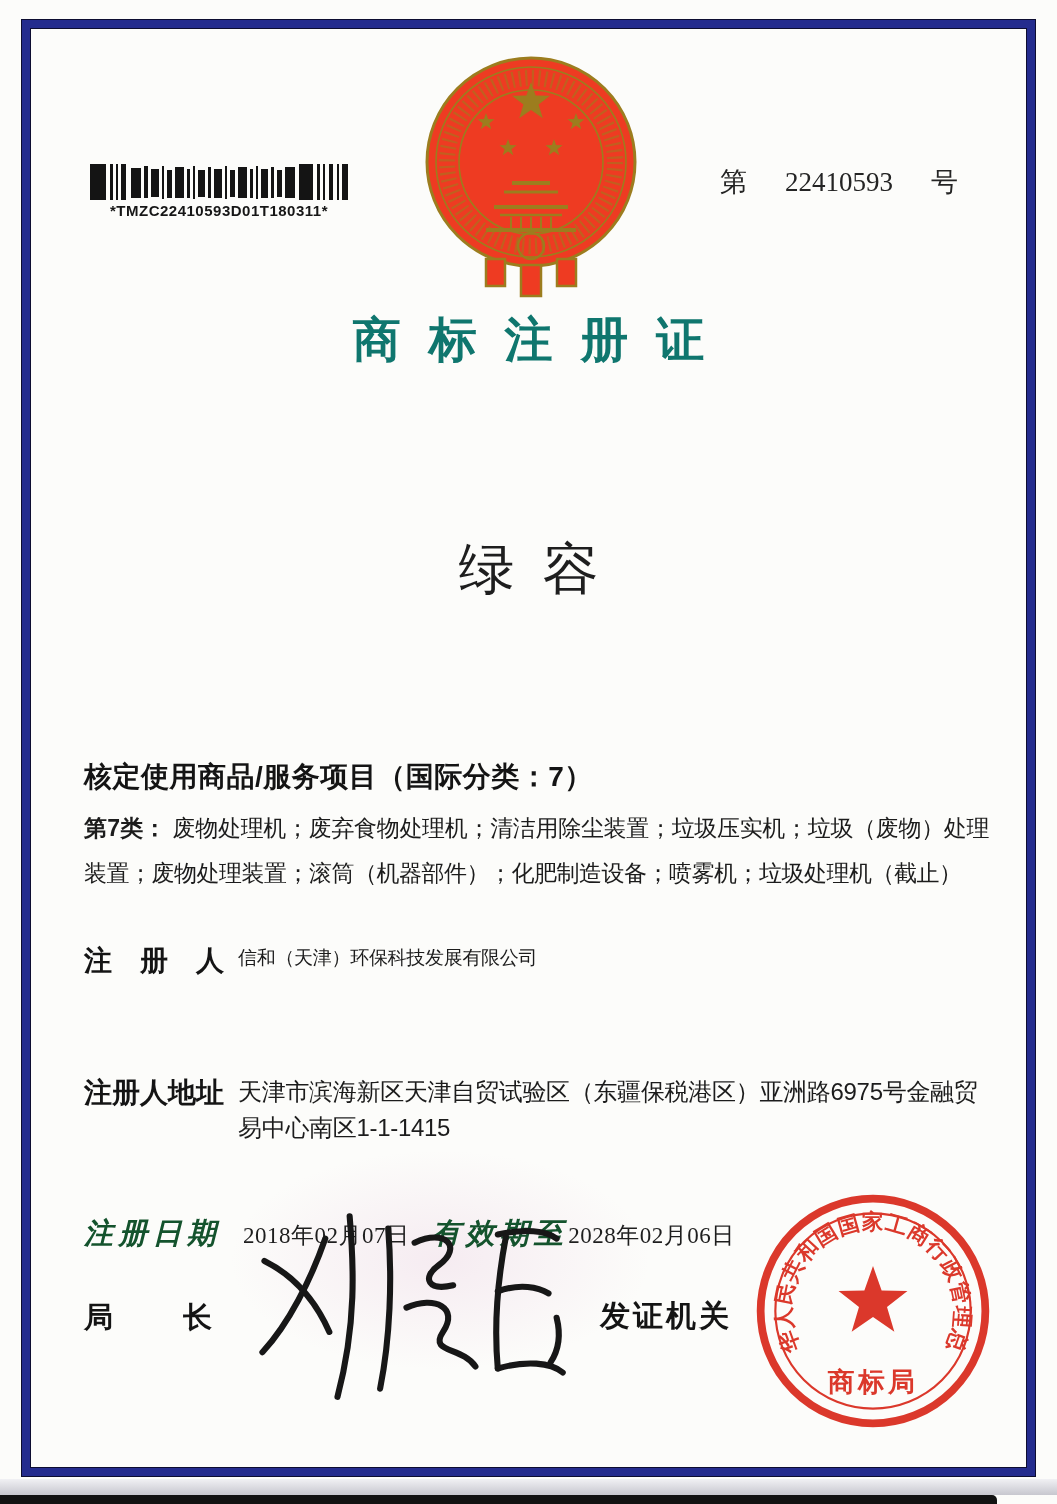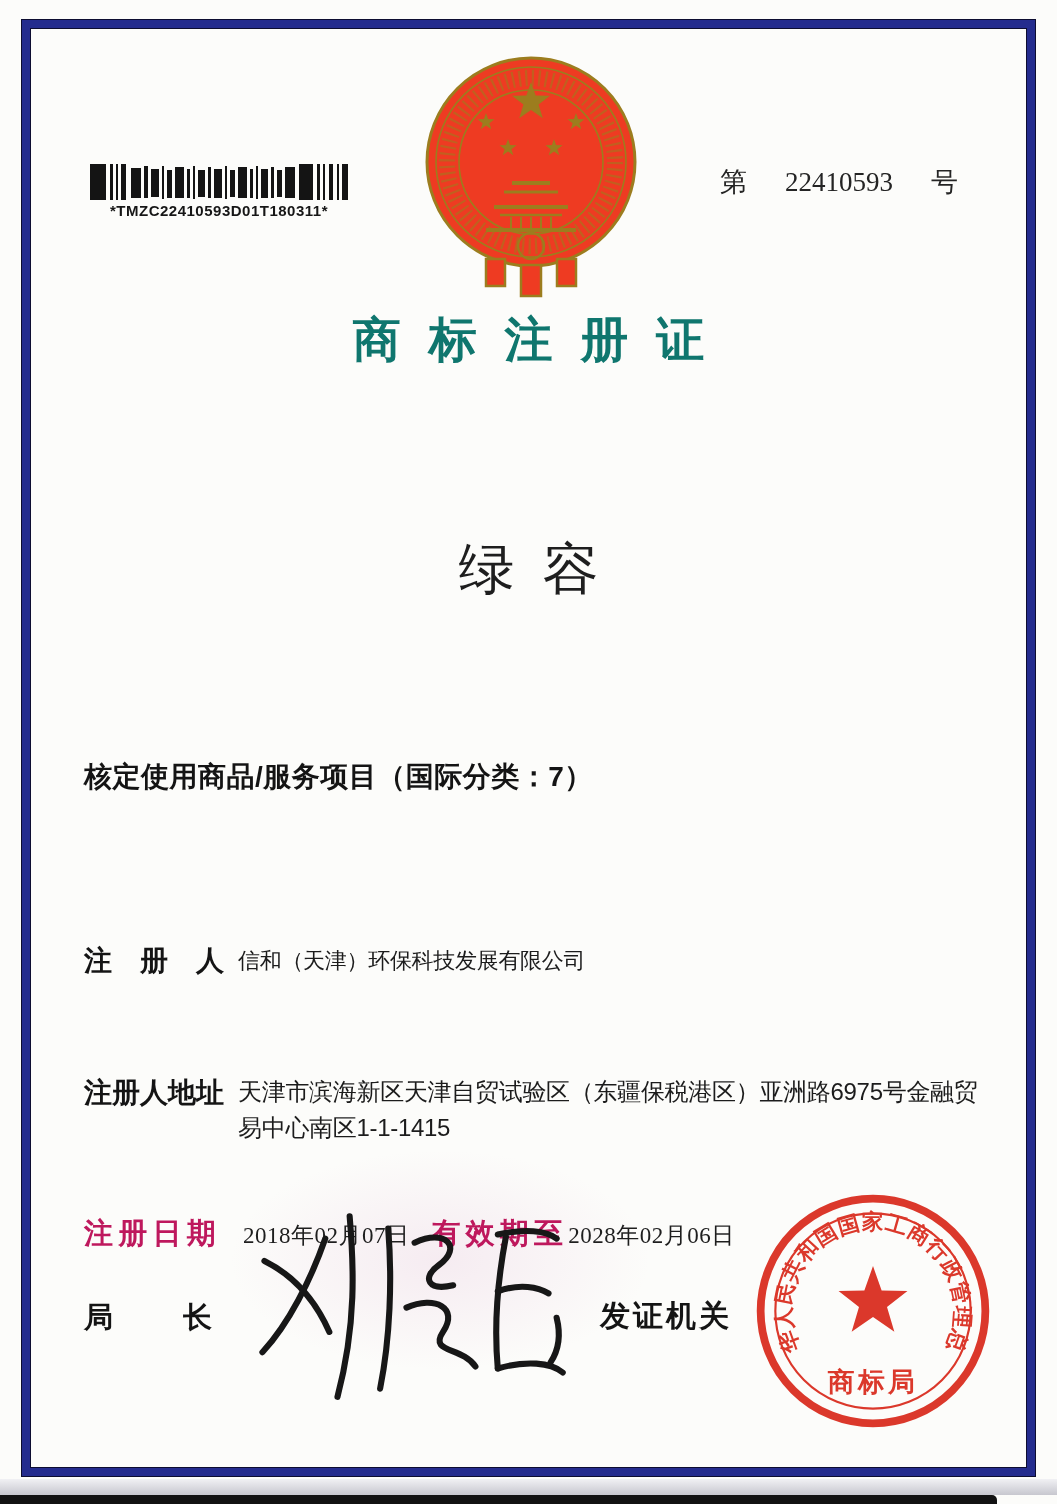--- a/index.html
+++ b/index.html
@@ -60,28 +60,28 @@
     position:absolute;left:0;top:0;
     font-family:"Liberation Sans","DejaVu Sans",sans-serif;
     font-weight:bold;font-size:28px;color:#141414;white-space:nowrap;
   }
   .row .value{
     display:block;margin-left:154px;
     font-family:"Liberation Sans","DejaVu Sans",sans-serif;
     font-size:25px;line-height:1.5;color:#1c1c1c;letter-spacing:-0.3px;
   }
   .registrant{top:942px;}
-  .registrant .value{padding-top:2px;font-size:22px;}
+  .registrant .value{padding-top:2px;font-size:19px;}
   .address{top:1074px;}
   .address .value{font-size:24px;}
   .dates{
     position:absolute;left:84px;top:1214px;
     display:flex;align-items:baseline;white-space:nowrap;
   }
-  .dates .dlabel{font-size:29px;font-weight:bold;letter-spacing:0.18em;color:#be185d;}
+  .dates .dlabel{font-size:29px;font-weight:bold;letter-spacing:0.18em;color:#14532d;font-style:italic;}
   .dates .dval{font-size:23px;color:#1e1e1e;letter-spacing:0.5px;}
   .dates .dval.first{margin-left:22px;margin-right:22px;}
   .dates .dval.second{margin-left:0;}
   .director-label{
     position:absolute;left:84px;top:1298px;
     font-size:29px;font-weight:bold;letter-spacing:4px;color:#141414;white-space:pre;
   }
   .issuer{
     position:absolute;left:600px;top:1296px;
     font-size:30px;font-weight:bold;letter-spacing:3px;color:#141414;
@@ -180,20 +180,21 @@
     <span>第</span>
     <span>22410593</span>
     <span>号</span>
   </div>
 
   <h1 class="title">商标注册证</h1>
 
   <div class="mark">绿容</div>
 
   <h2 class="goods-heading">核定使用商品/服务项目（国际分类：7）</h2>
+  <p class="goods"><span class="class-label">第7类：</span> <span>废物处理机；废弃食物处理机；清洁用除尘装置；垃圾压实机；垃圾（废物）处理装置；废物处理装置；滚筒（机器部件）；化肥制造设备；喷雾机；垃圾处理机（截止）</span></p>
 
   <div class="row registrant">
     <span class="label">注　册　人</span>
     <span class="value">信和（天津）环保科技发展有限公司</span>
   </div>
 
   <div class="row address">
     <span class="label">注册人地址</span>
     <span class="value">天津市滨海新区天津自贸试验区（东疆保税港区）亚洲路6975号金融贸易中心南区1-1-1415</span>
   </div>

